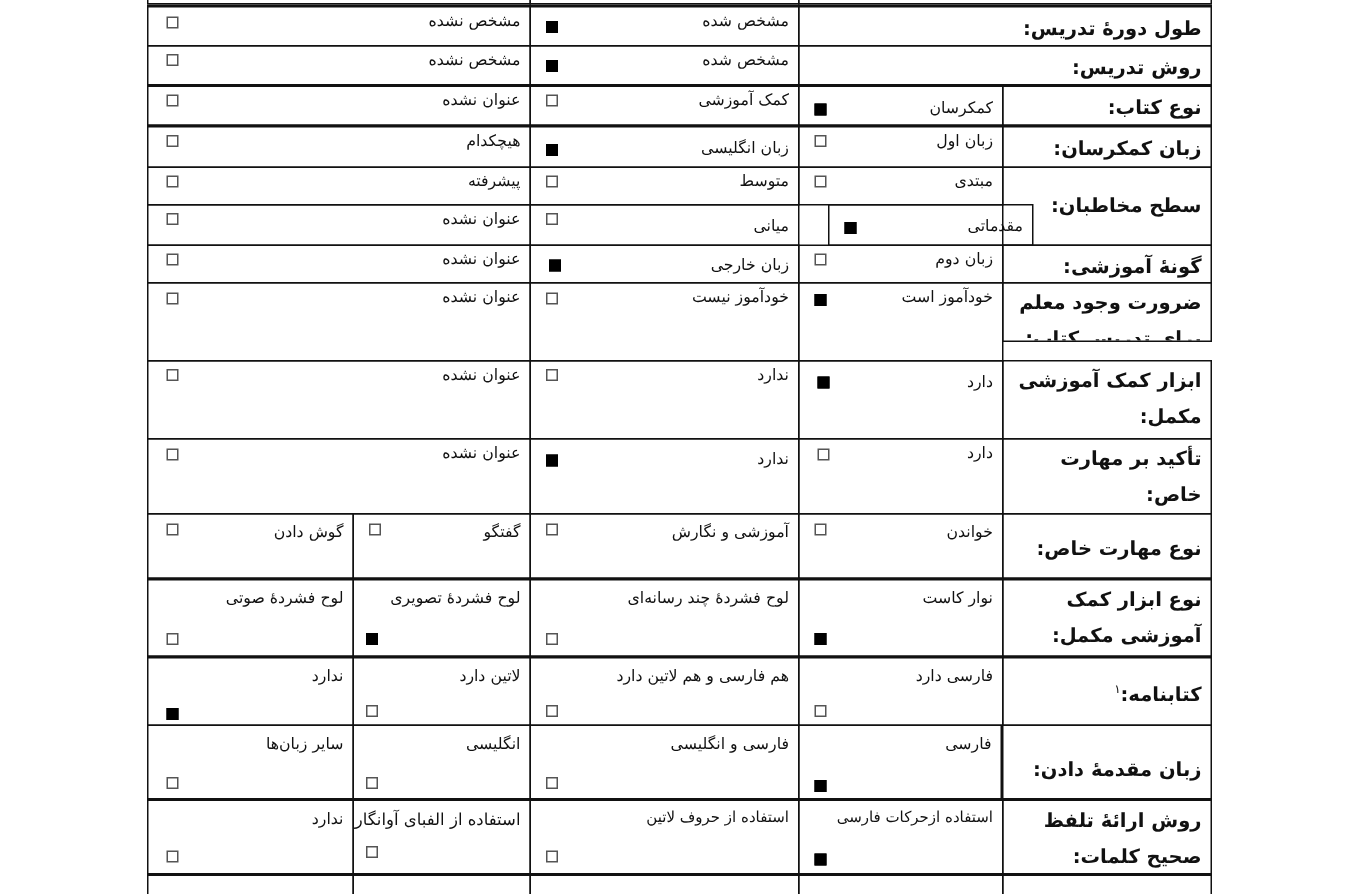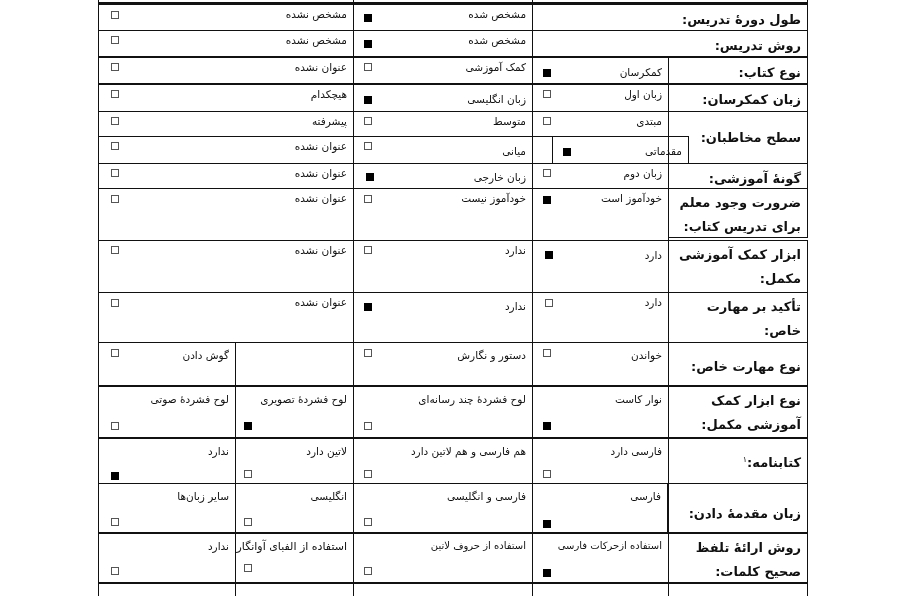--- a/index.html
+++ b/index.html
@@ -110,21 +110,21 @@
   </div>
   <div class="cell" style="left:434px;top:163px;width:137px;height:26px;">
     <span class="opt-text">زبان دوم</span>
     <span class="box" style="left:10px;top:5px;"></span>
   </div>
   <div class="cell" style="left:0;top:163px;width:256px;height:26px;">
     <span class="opt-text">عنوان نشده</span>
     <span class="box" style="left:12px;top:5px;"></span>
   </div>
 
-  <div class="cell lbl tall" style="left:570px;top:188px;width:140px;height:50px;">ضرورت وجود معلم برای تدریس کتاب:</div>
+  <div class="cell lbl tall" style="left:570px;top:188px;width:140px;height:40px;">ضرورت وجود معلم برای تدریس کتاب:</div>
   <div class="cell" style="left:434px;top:188px;width:137px;height:53px;">
     <span class="opt-text">خودآموز است</span>
     <span class="box on" style="left:10px;top:7px;"></span>
   </div>
   <div class="cell" style="left:255px;top:188px;width:180px;height:53px;">
     <span class="opt-text">خودآموز نیست</span>
     <span class="box" style="left:10px;top:6px;"></span>
   </div>
   <div class="cell" style="left:0;top:188px;width:256px;height:53px;">
     <span class="opt-text">عنوان نشده</span>
@@ -158,21 +158,25 @@
     <span class="opt-text">عنوان نشده</span>
     <span class="box" style="left:12px;top:6px;"></span>
   </div>
 
   <div class="cell lbl" style="left:570px;top:342px;width:140px;height:44px;line-height:44px;">نوع مهارت خاص:</div>
   <div class="cell" style="left:434px;top:342px;width:137px;height:44px;">
     <span class="opt-text" style="top:6px;">خواندن</span>
     <span class="box" style="left:10px;top:6px;"></span>
   </div>
   <div class="cell" style="left:255px;top:342px;width:180px;height:44px;">
-    <span class="opt-text" style="top:6px;">دستور و نگارش</span>
+    <span class="opt-text" style="top:6px;">آموزشی و نگارش</span>
+    <span class="box" style="left:10px;top:6px;"></span>
+  </div>
+  <div class="cell" style="left:137px;top:342px;width:119px;height:44px;">
+    <span class="opt-text" style="top:6px;">گفتگو</span>
     <span class="box" style="left:10px;top:6px;"></span>
   </div>
   <div class="cell" style="left:0;top:342px;width:138px;height:44px;">
     <span class="opt-text" style="top:6px;">گوش دادن</span>
     <span class="box" style="left:12px;top:6px;"></span>
   </div>
 
   <div class="cell lbl tall thick-t" style="left:570px;top:385px;width:140px;height:53px;">نوع ابزار کمک آموزشی مکمل:</div>
   <div class="cell thick-t" style="left:434px;top:385px;width:137px;height:53px;">
     <span class="opt-text" style="top:6px;">نوار کاست</span>

